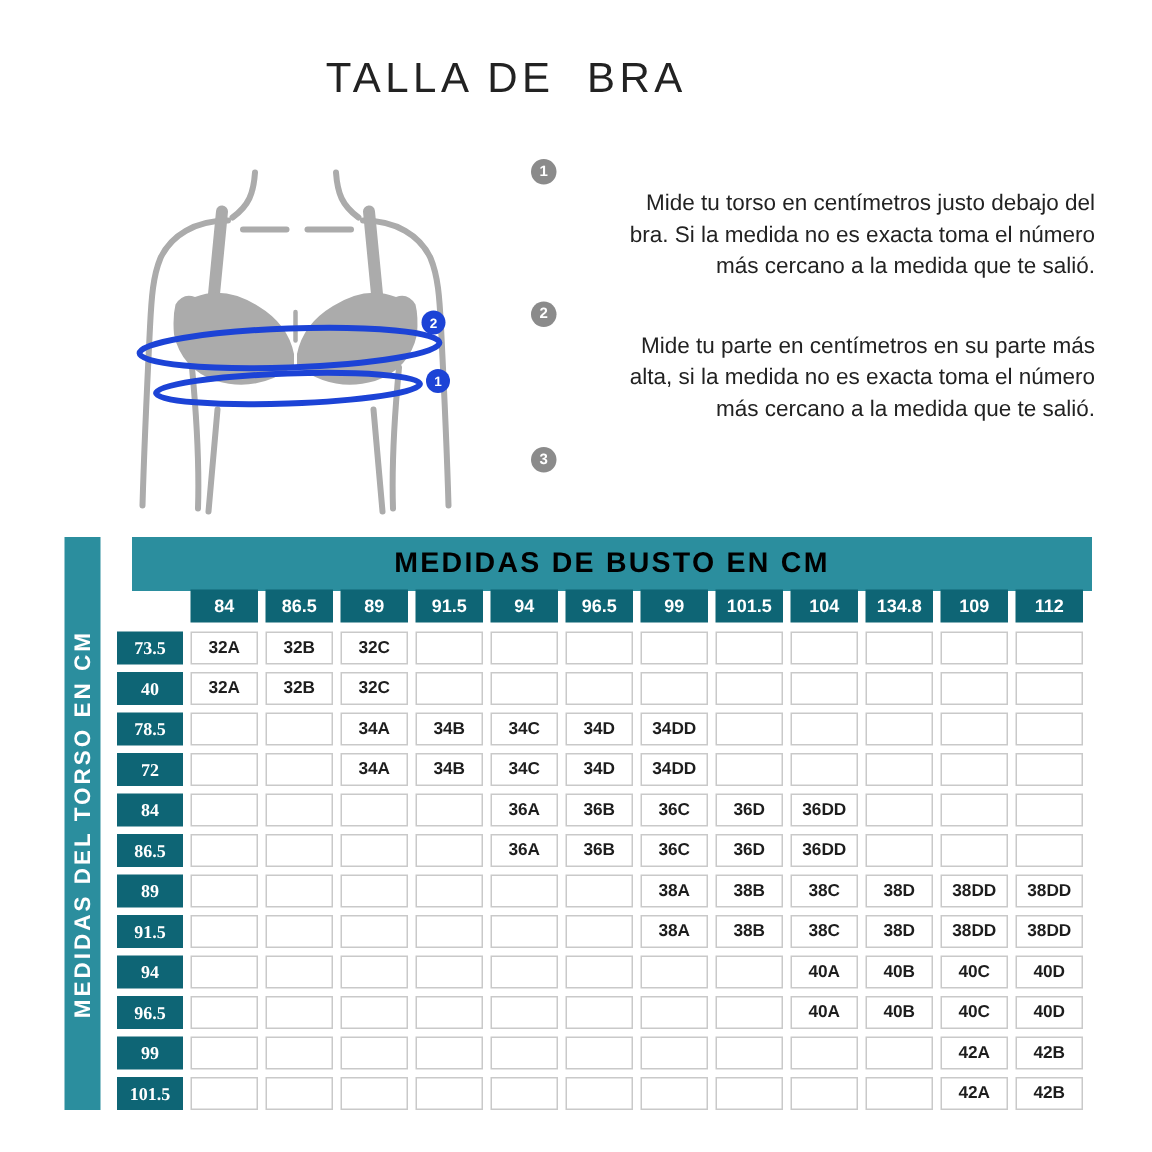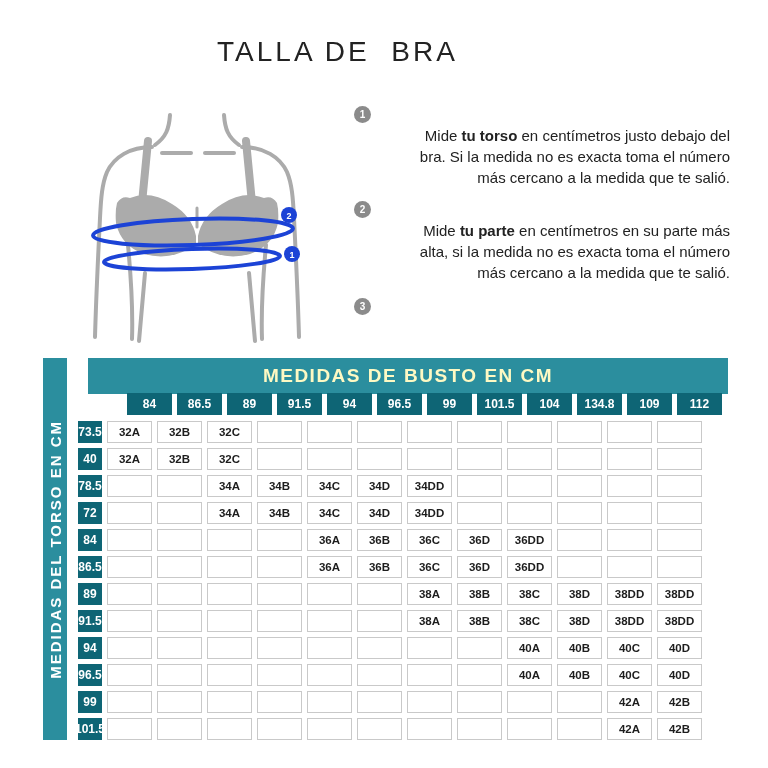--- a/index.html
+++ b/index.html
@@ -33,45 +33,45 @@
   }
   .instr .badge{
     position:absolute;left:-31px;top:2px;width:17px;height:17px;
     border-radius:50%;background:var(--badge-gray);color:#fff;
     font-size:10px;font-weight:bold;line-height:17px;text-align:center;
     white-space:normal;
   }
   #instr-1{top:104px;}
   #instr-2{top:199px;}
   #instr-3{top:296px;}
-  .instr b{font-weight:bold;}
+  .instr b{font-weight:normal;}
   .size-table{position:absolute;left:43px;top:358px;width:685px;height:392px;}
   .torso-band{
     position:absolute;left:0;top:0;width:24px;height:382px;
     background:var(--teal);display:flex;align-items:center;justify-content:center;
   }
   .torso-band span{
     writing-mode:vertical-rl;transform:rotate(180deg);
     color:#fff;font-size:15px;font-weight:bold;letter-spacing:2px;white-space:nowrap;
   }
   .bust-band{
     position:absolute;left:45px;top:0;width:640px;height:36px;
-    background:var(--teal);color:#fef9c3;
+    background:var(--teal);color:#000000;
     display:flex;align-items:center;justify-content:center;
     font-size:19px;font-weight:bold;letter-spacing:1.5px;
   }
   .bust-values-row{position:absolute;left:84px;top:35px;display:flex;gap:5px;}
   .hdr-box{
     width:45px;height:22px;background:var(--dteal);color:#ffffff;
     font-size:12px;font-weight:bold;
     display:flex;align-items:center;justify-content:center;flex:0 0 auto;
   }
   .size-rows{position:absolute;left:35px;top:63px;display:flex;flex-direction:column;gap:5px;}
   .size-row{display:flex;gap:5px;height:22px;}
-  .row-hdr{width:24px;}
+  .row-hdr{width:44px;font-family:Liberation Serif, serif;}
   .cell{
     width:45px;height:22px;background:#fff;border:1px solid var(--cell-border);
     display:flex;align-items:center;justify-content:center;
     font-size:11.5px;font-weight:bold;color:#1d1d1d;flex:0 0 auto;
   }
 </style>
 </head>
 <body>
 
 <h1 class="page-title">TALLA DE  BRA</h1>

